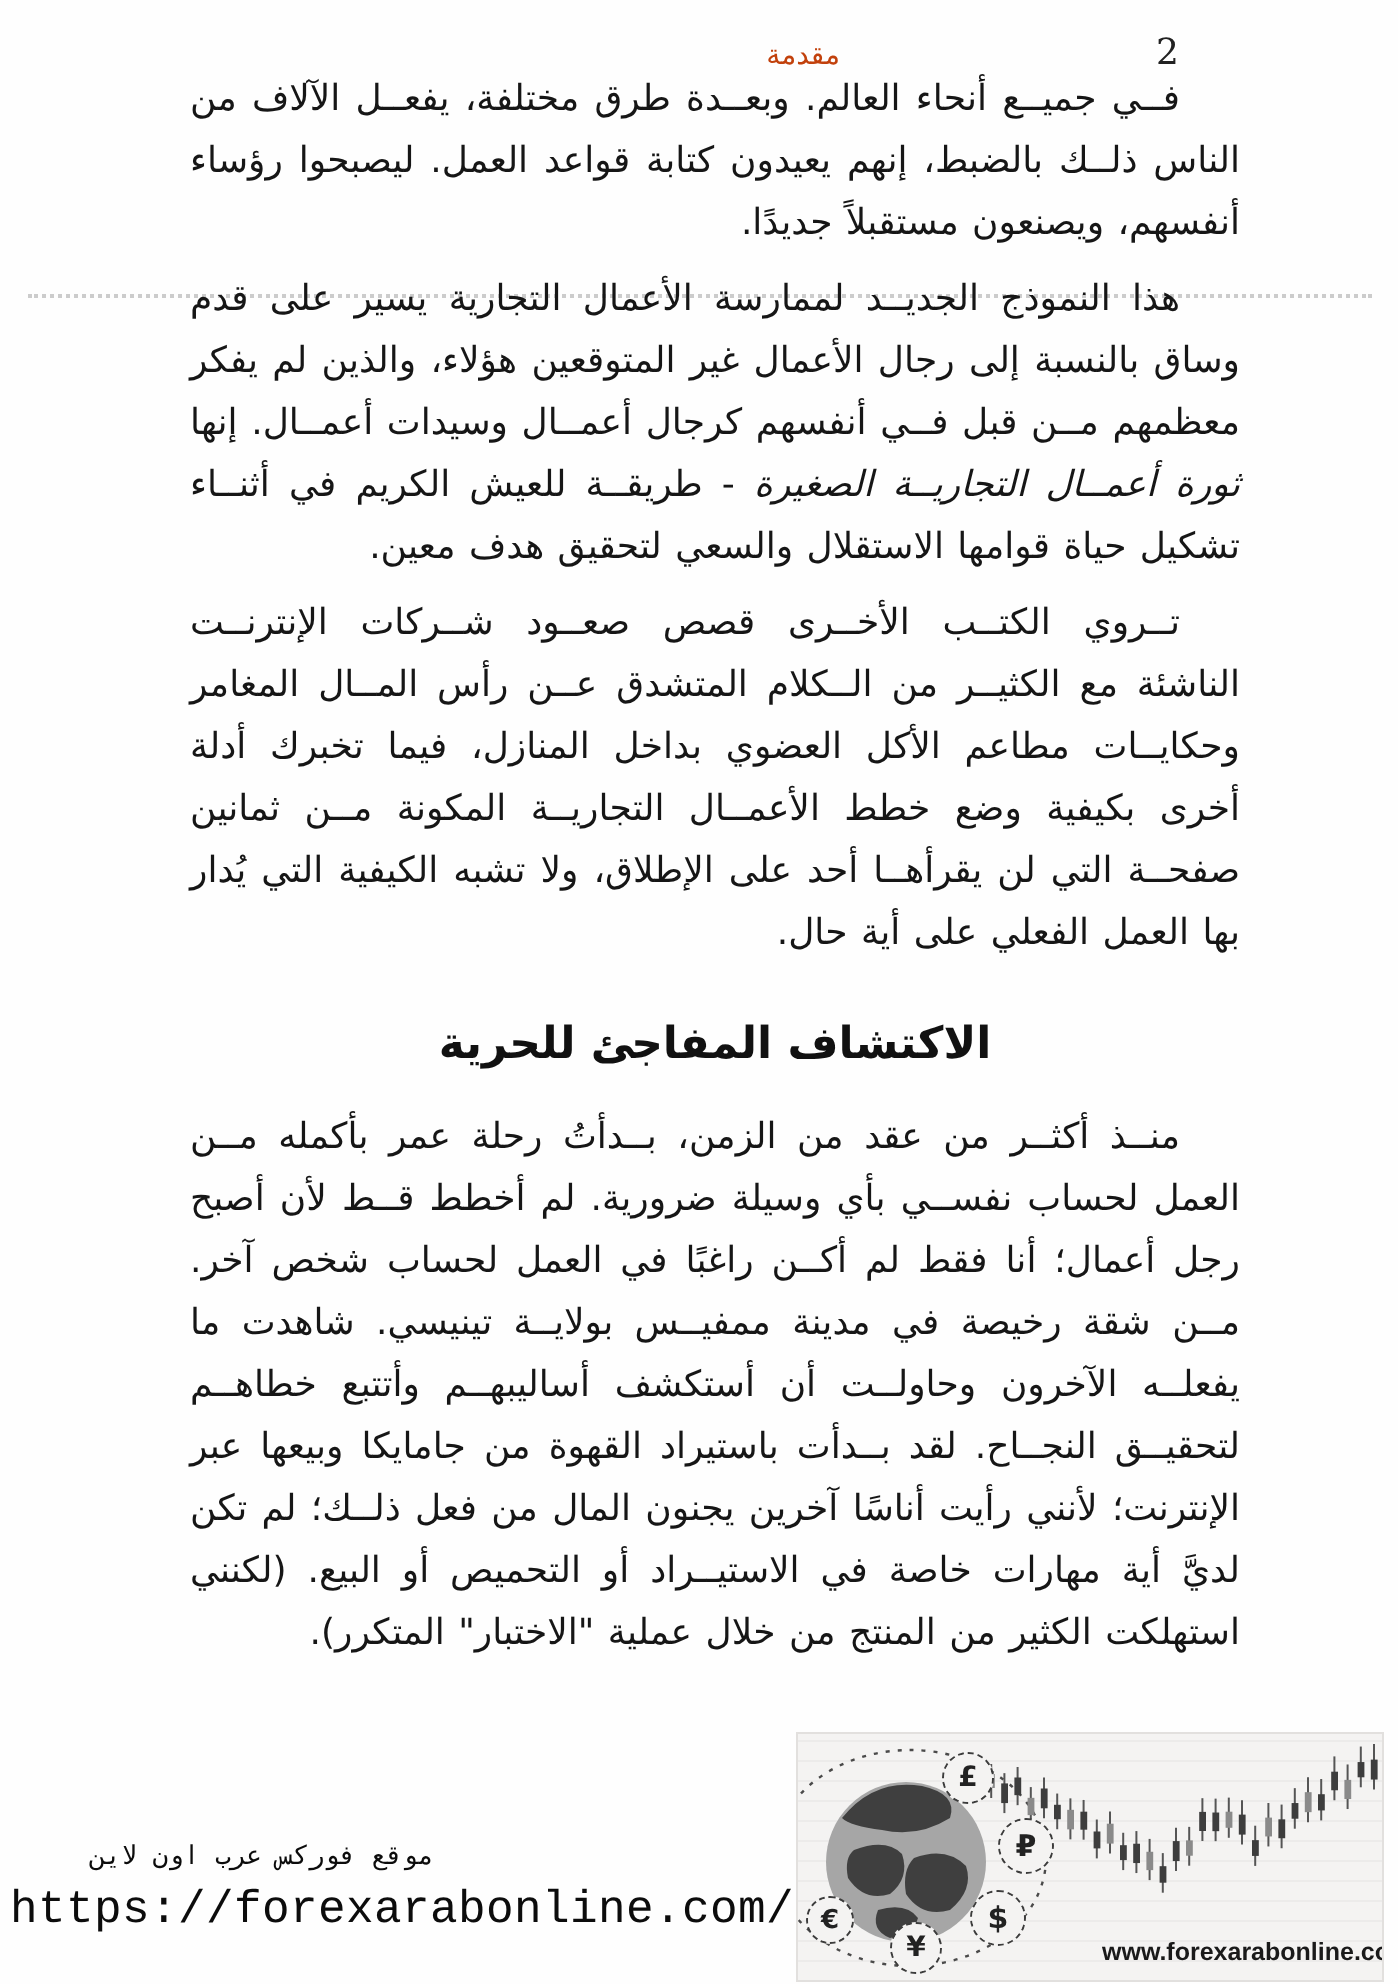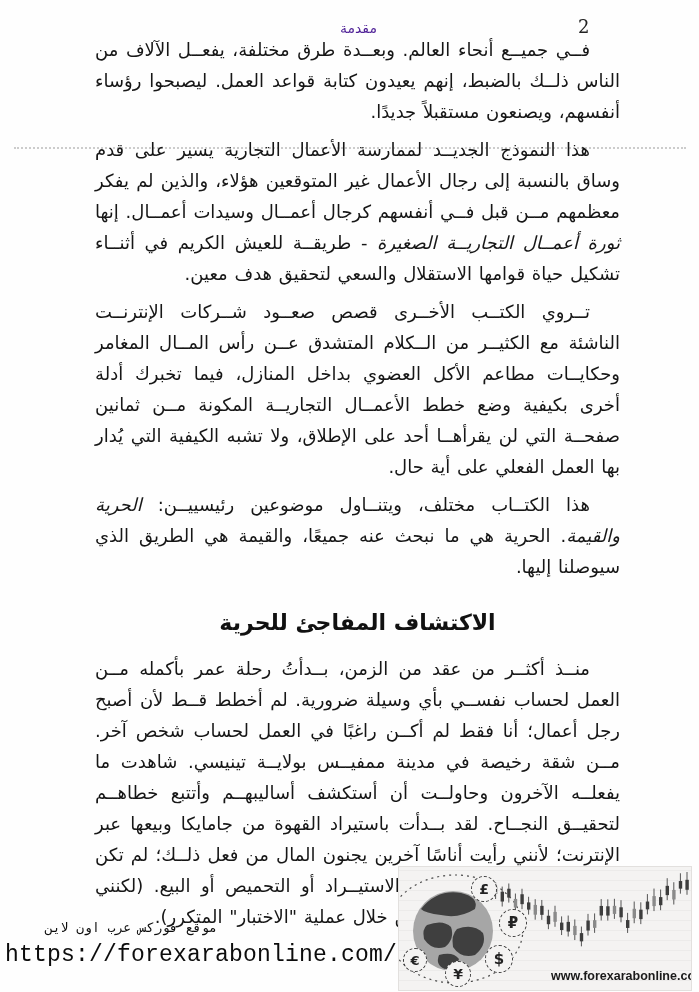--- a/index.html
+++ b/index.html
@@ -3,22 +3,22 @@
 <meta charset="utf-8">
 <style>
   html,body{margin:0;padding:0;background:#e8e8e8;}
   .page{
     position:relative;width:699px;height:992px;margin:0 auto;
     background:#fefefe;overflow:hidden;
     font-family:"DejaVu Sans",sans-serif;color:#161616;
   }
   
   .chapter-title{
-    position:absolute;top:20px;left:340px;width:80px;text-align:left;
-    font-size:14px;letter-spacing:1px;color:#4c1d95;
+    position:absolute;top:20px;left:340px;width:80px;text-align:right;
+    font-size:14px;letter-spacing:1px;color:#c2410c;
   }
   .page-number{
     position:absolute;top:16px;left:578px;
     font-family:"DejaVu Serif",serif;font-size:18px;color:#222;
   }
   
   .content{
     position:absolute;top:34px;left:95px;width:525px;
     direction:rtl;
   }
@@ -90,21 +90,20 @@
 
   <div class="artifact-line"></div>
 
   <div class="content">
     <p class="para"><span>فــي جميــع أنحاء العالم. وبعــدة طرق مختلفة، يفعــل الآلاف من الناس ذلــك بالضبط، إنهم يعيدون كتابة قواعد العمل. ليصبحوا رؤساء أنفسهم، ويصنعون مستقبلاً جديدًا.</span></p>
 
     <p class="para"><span>هذا النموذج الجديــد لممارسة الأعمال التجارية يسير على قدم وساق بالنسبة إلى رجال الأعمال غير المتوقعين هؤلاء، والذين لم يفكر معظمهم مــن قبل فــي أنفسهم كرجال أعمــال وسيدات أعمــال. إنها </span><span class="em">ثورة أعمــال التجاريــة الصغيرة</span><span> - طريقــة للعيش الكريم في أثنــاء تشكيل حياة قوامها الاستقلال والسعي لتحقيق هدف معين.</span></p>
 
     <p class="para"><span>تــروي الكتــب الأخــرى قصص صعــود شــركات الإنترنــت الناشئة مع الكثيــر من الــكلام المتشدق عــن رأس المــال المغامر وحكايــات مطاعم الأكل العضوي بداخل المنازل، فيما تخبرك أدلة أخرى بكيفية وضع خطط الأعمــال التجاريــة المكونة مــن ثمانين صفحــة التي لن يقرأهــا أحد على الإطلاق، ولا تشبه الكيفية التي يُدار بها العمل الفعلي على أية حال.</span></p>
 
-    <p class="para"><span>هذا الكتــاب مختلف، ويتنــاول موضوعين رئيسييــن: </span><span class="em">الحرية والقيمة</span><span>. الحرية هي ما نبحث عنه جميعًا، والقيمة هي الطريق الذي سيوصلنا إليها.</span></p>
 
     <h2 class="section-heading">الاكتشاف المفاجئ للحرية</h2>
 
     <p class="para"><span>منــذ أكثــر من عقد من الزمن، بــدأتُ رحلة عمر بأكمله مــن العمل لحساب نفســي بأي وسيلة ضرورية. لم أخطط قــط لأن أصبح رجل أعمال؛ أنا فقط لم أكــن راغبًا في العمل لحساب شخص آخر. مــن شقة رخيصة في مدينة ممفيــس بولايــة تينيسي. شاهدت ما يفعلــه الآخرون وحاولــت أن أستكشف أساليبهــم وأتتبع خطاهــم لتحقيــق النجــاح. لقد بــدأت باستيراد القهوة من جامايكا وبيعها عبر الإنترنت؛ لأنني رأيت أناسًا آخرين يجنون المال من فعل ذلــك؛ لم تكن لديَّ أية مهارات خاصة في الاستيــراد أو التحميص أو البيع. (لكنني استهلكت الكثير من المنتج من خلال عملية "الاختبار" المتكرر).</span></p>
   </div>
 
   <div class="watermark">
     <div class="site-name">موقع فوركس عرب اون لاين</div>
     <div class="site-url">https://forexarabonline.com/</div>
   </div>

